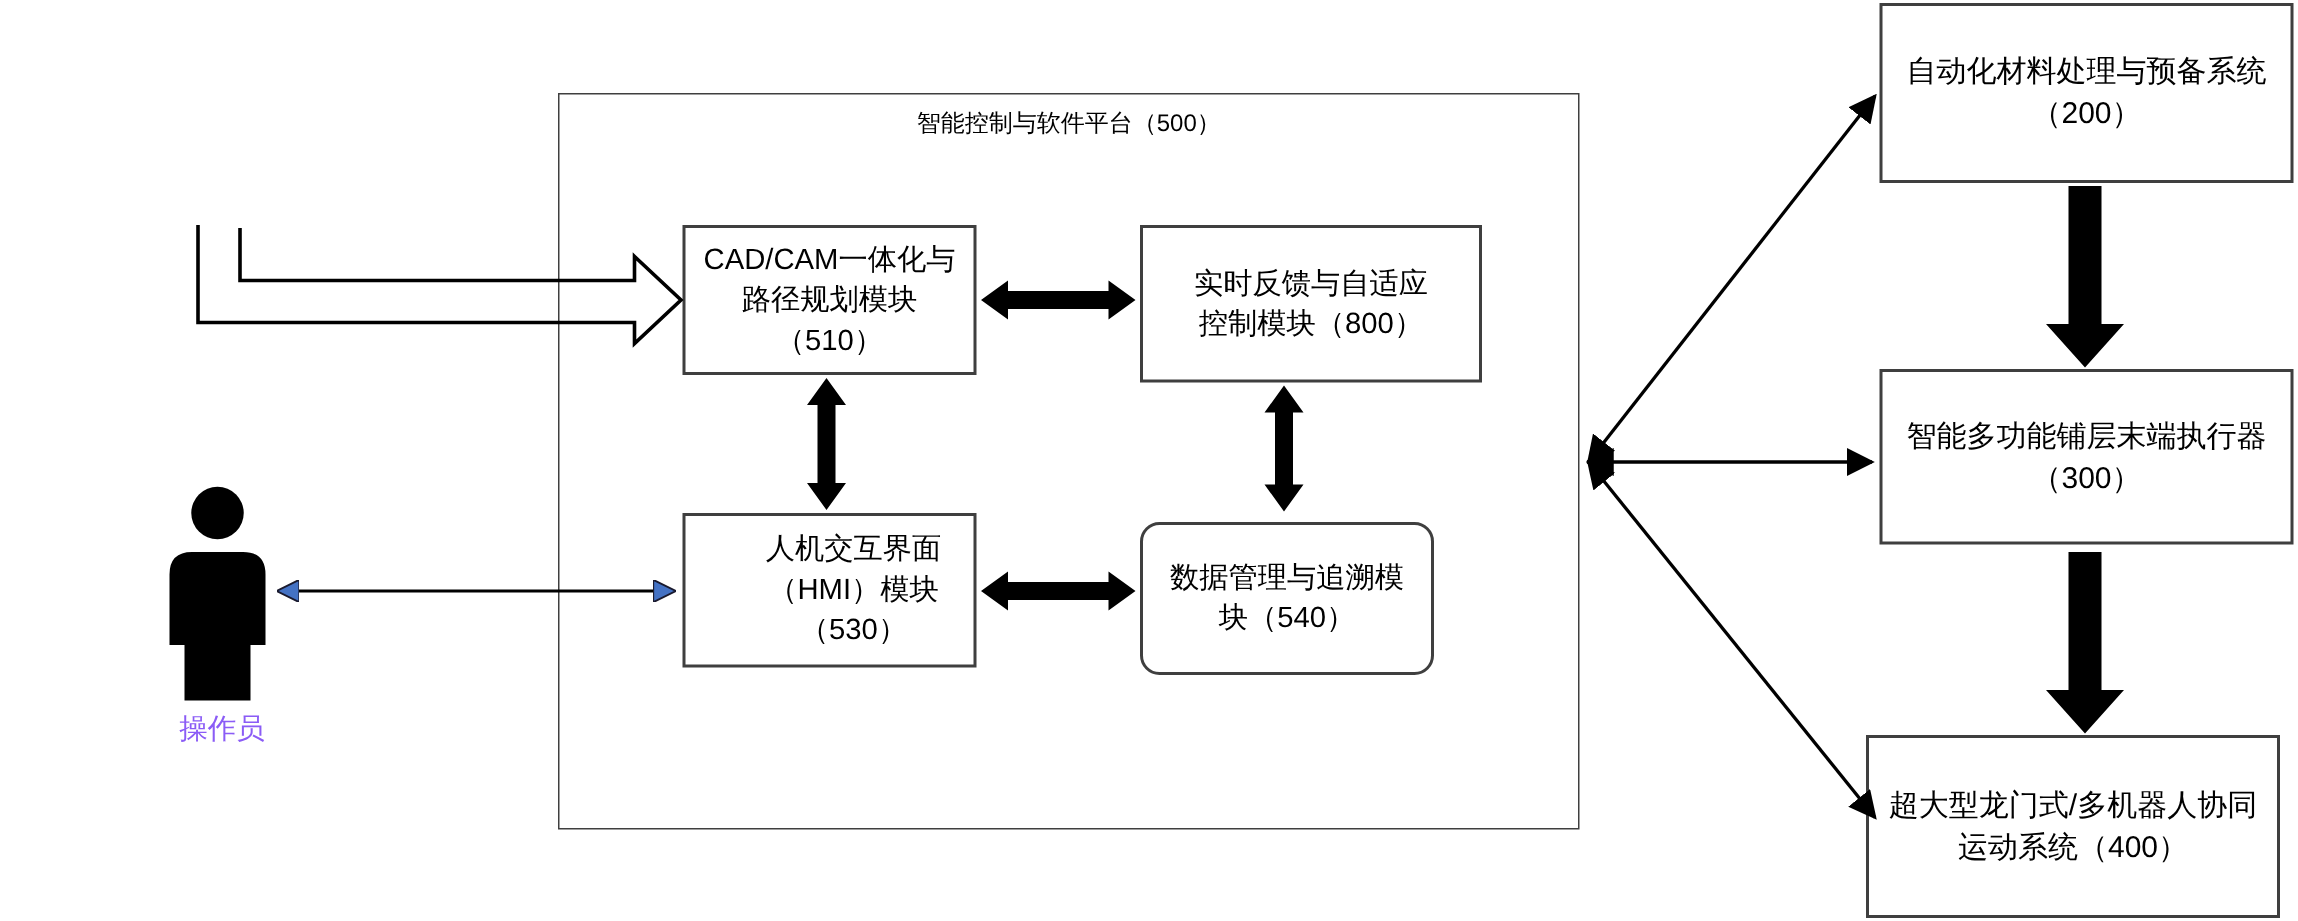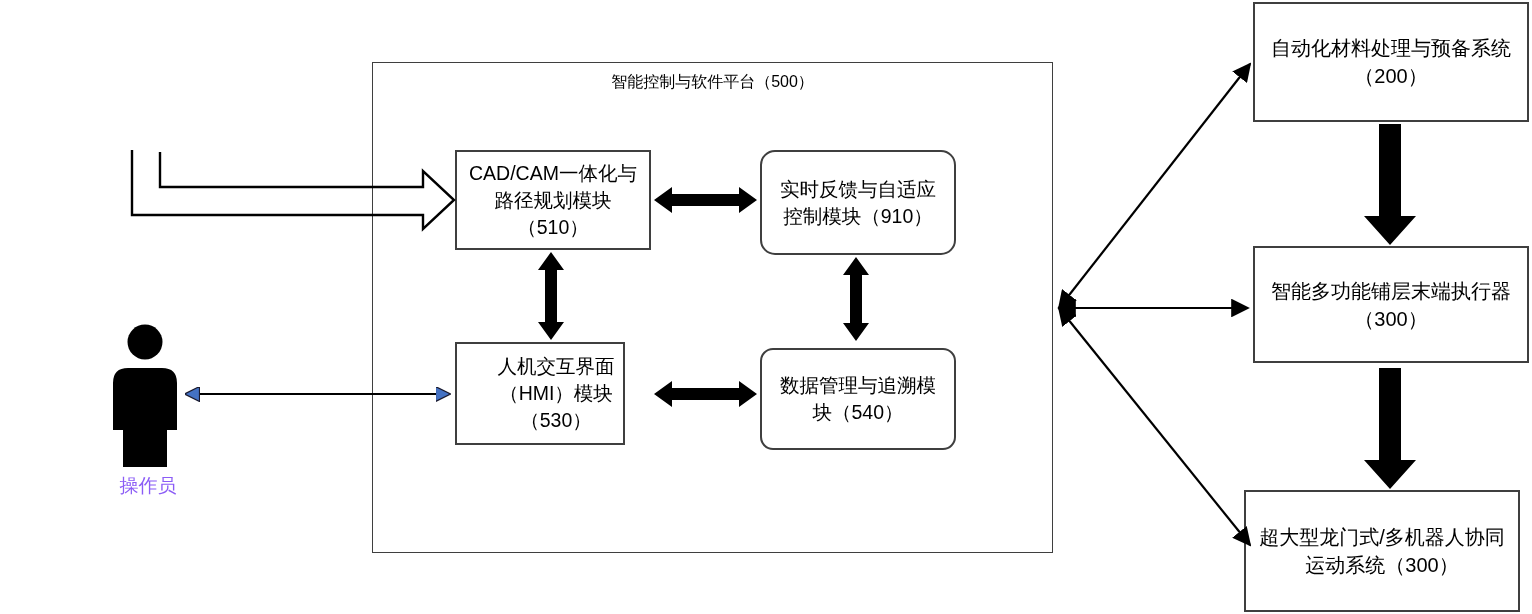--- a/index.html
+++ b/index.html
@@ -41,26 +41,26 @@
 
   <div id="platform"></div>
   <div id="platform-title">智能控制与软件平台（500）</div>
 
   <div class="box" style="left:455px;top:150px;width:196px;height:100px;">
     <div class="ln">CAD/CAM一体化与</div>
     <div class="ln">路径规划模块</div>
     <div class="ln">（510）</div>
   </div>
 
-  <div class="box" style="left:760px;top:150px;width:196px;height:105px;border-radius:15px;">
+  <div class="box" style="left:760px;top:150px;width:228px;height:105px;">
     <div class="ln">实时反馈与自适应</div>
-    <div class="ln">控制模块（910）</div>
+    <div class="ln">控制模块（800）</div>
   </div>
 
-  <div class="box" style="left:455px;top:342px;width:170px;height:103px;padding-left:32px;">
+  <div class="box" style="left:455px;top:342px;width:196px;height:103px;padding-left:32px;">
     <div class="ln">人机交互界面</div>
     <div class="ln">（HMI）模块</div>
     <div class="ln">（530）</div>
   </div>
 
   <div class="box" style="left:760px;top:348px;width:196px;height:102px;border-radius:13px;">
     <div class="ln">数据管理与追溯模</div>
     <div class="ln">块（540）</div>
   </div>
 
@@ -69,21 +69,21 @@
     <div class="ln">（200）</div>
   </div>
 
   <div class="box ext" style="left:1253px;top:246px;width:276px;height:117px;">
     <div class="ln">智能多功能铺层末端执行器</div>
     <div class="ln">（300）</div>
   </div>
 
   <div class="box ext" style="left:1244px;top:490px;width:276px;height:122px;">
     <div class="ln">超大型龙门式/多机器人协同</div>
-    <div class="ln">运动系统（300）</div>
+    <div class="ln">运动系统（400）</div>
   </div>
 
   <svg id="operator-figure" width="1532" height="614" viewBox="0 0 1532 614">
     <circle cx="145" cy="342" r="17.5" fill="#000"></circle>
     <path d="M113,430 L113,383 Q113,368 128,368 L162,368 Q177,368 177,383 L177,430 L167,430 L167,467 L123,467 L123,430 Z" fill="#000"></path>
   </svg>
   <div id="operator-label">操作员</div>
 
   <svg id="arrow-layer" width="1532" height="614" viewBox="0 0 1532 614">
     <defs>

